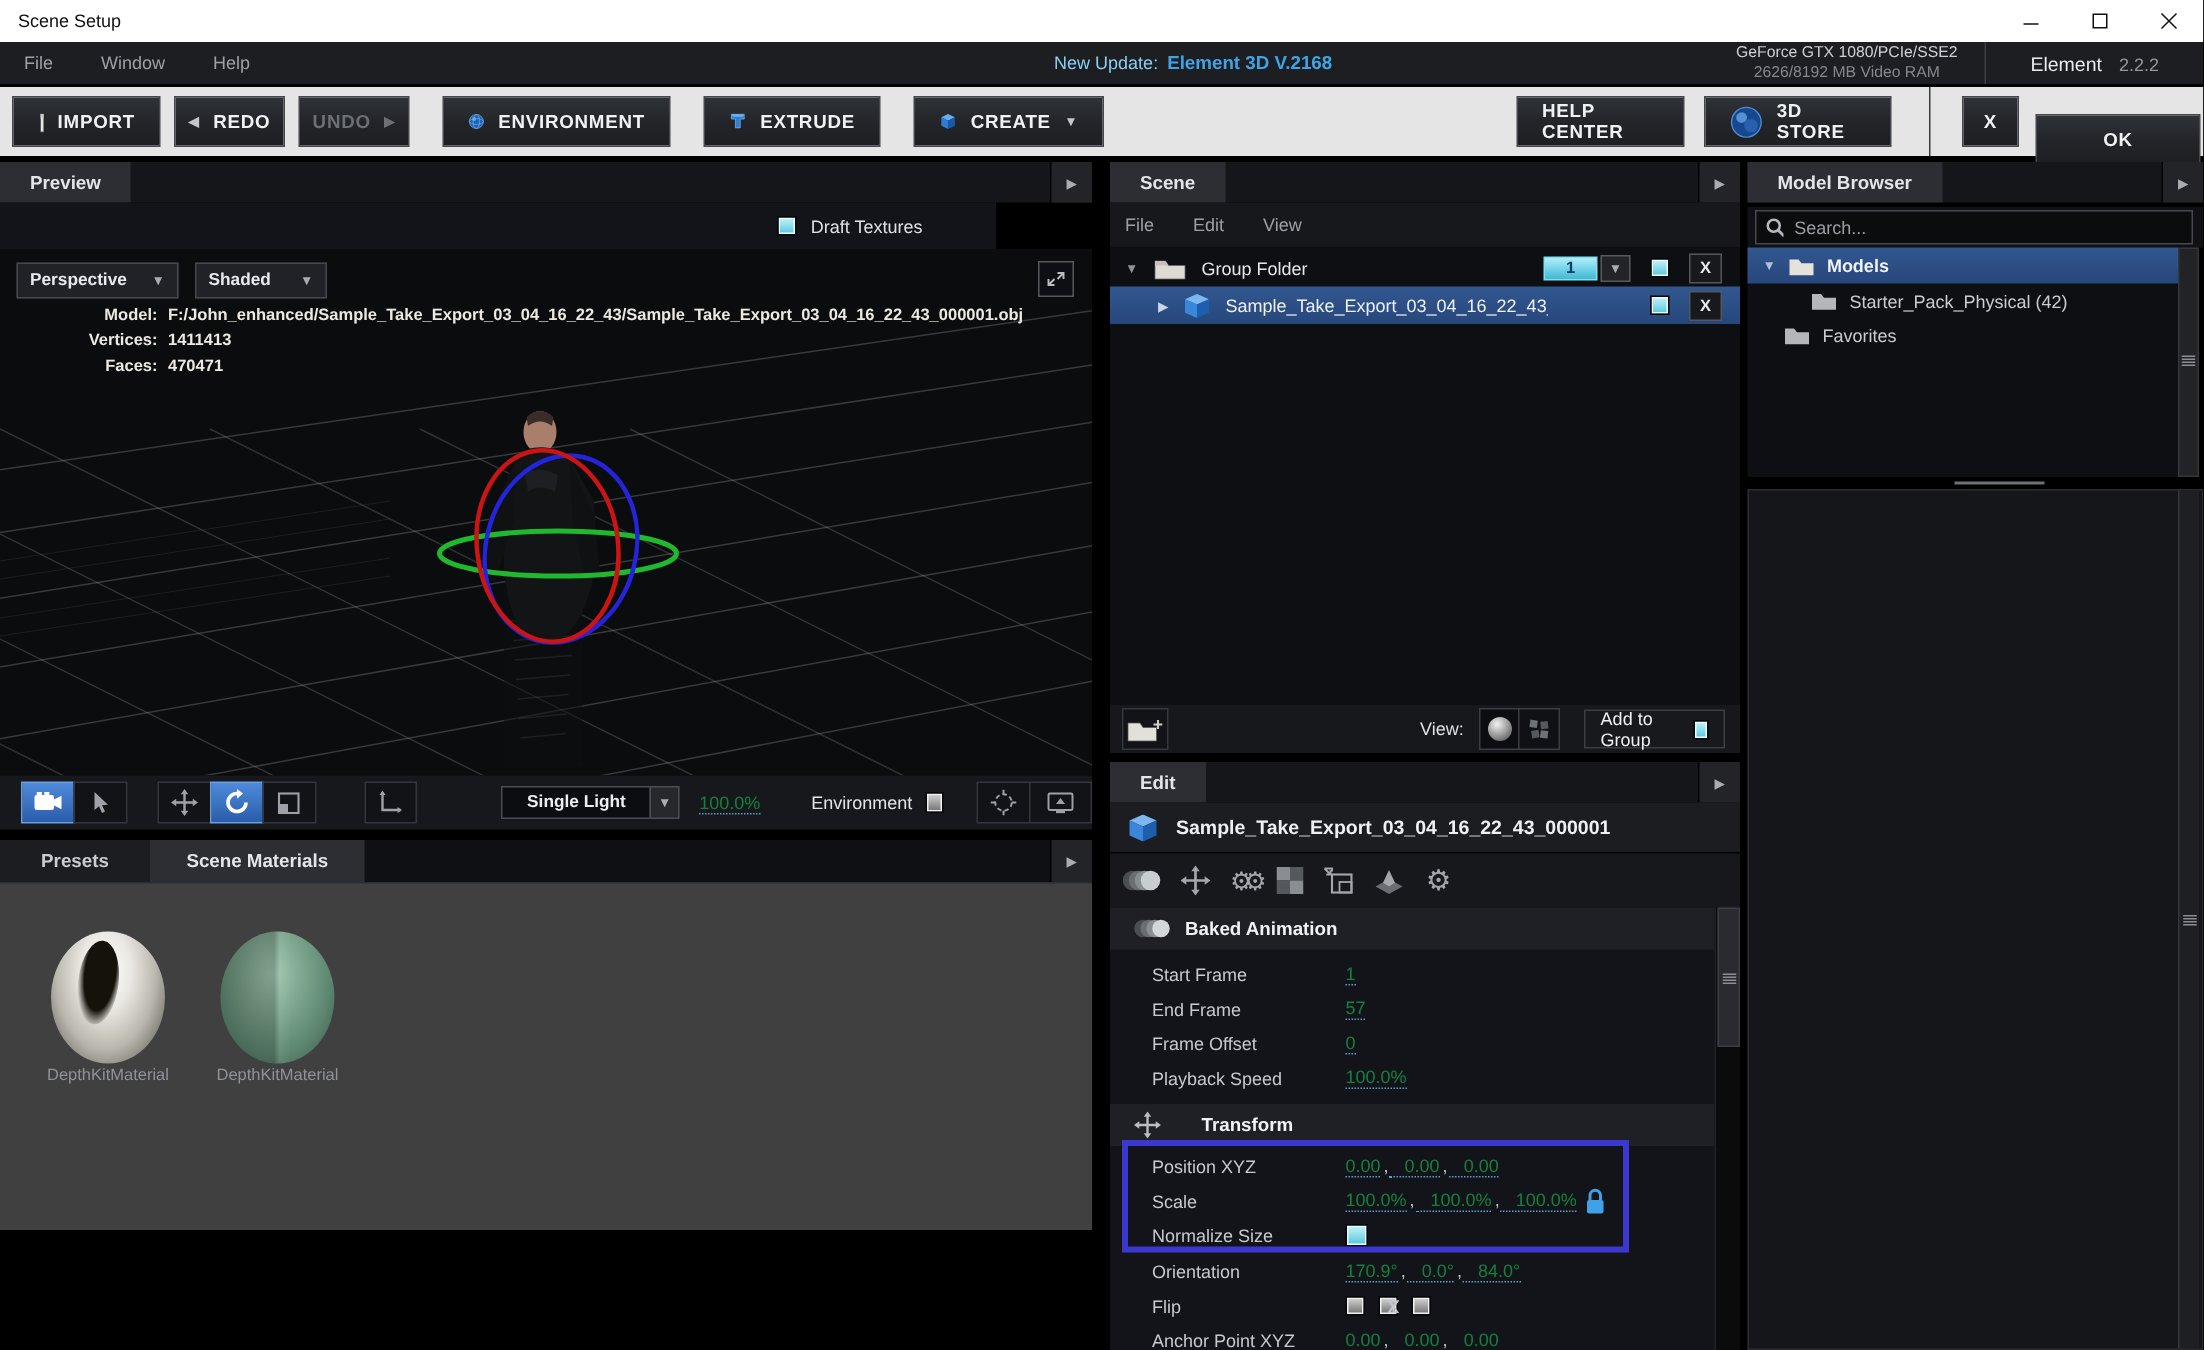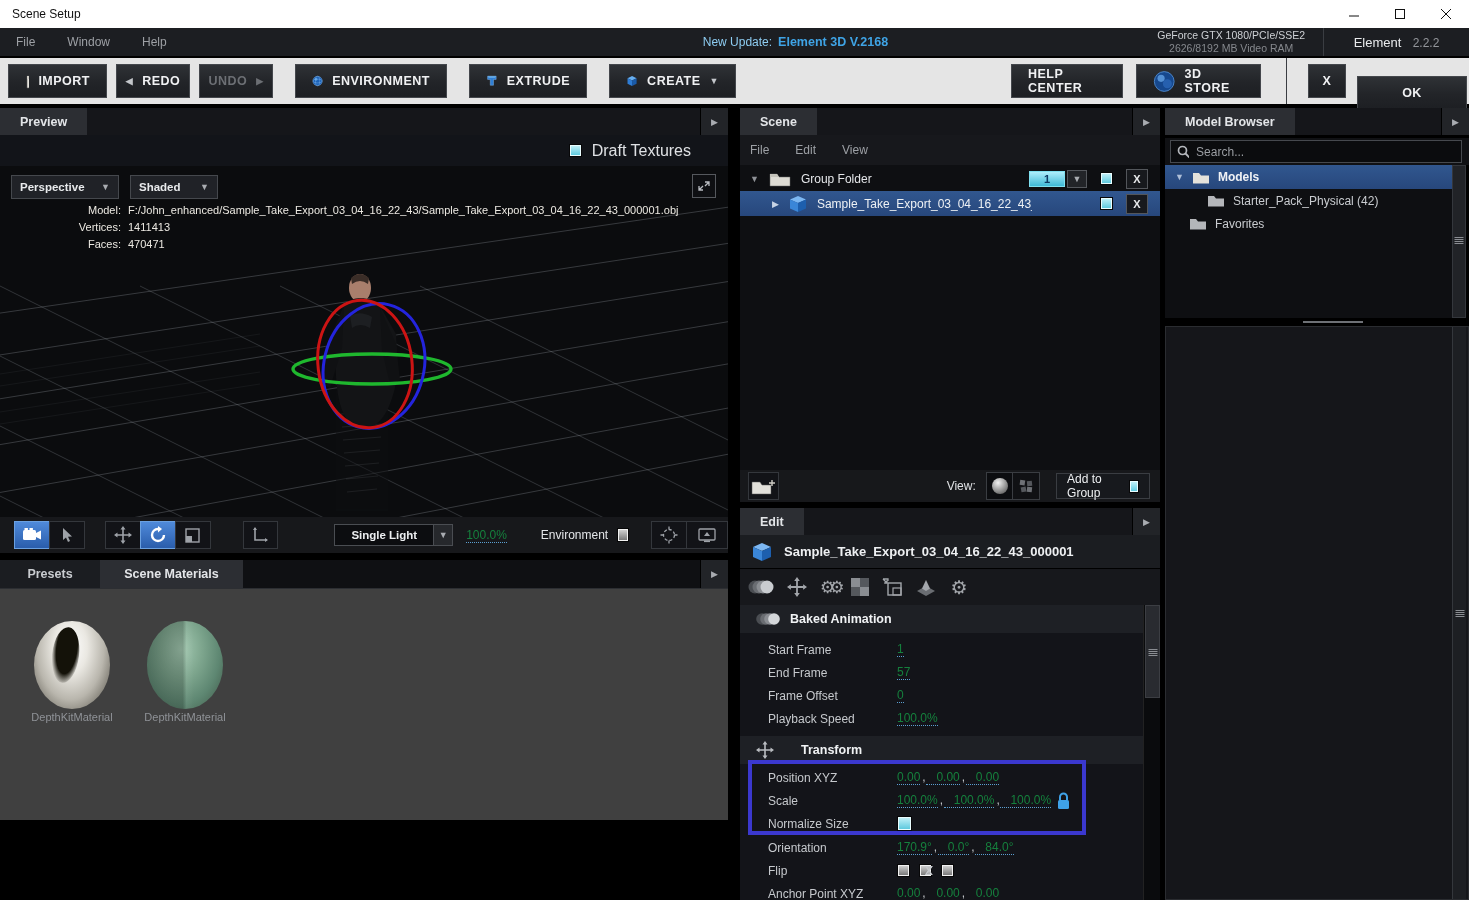--- a/index.html
+++ b/index.html
@@ -54,27 +54,27 @@
   .xbtn { width:22px; height:20px; display:flex; align-items:center; justify-content:center;
           background:#17191d; border:1px solid #53565b; color:#e8eaec; font-weight:bold; font-size:11px; }
   .val { color:#15803d; border-bottom:1px dotted #5b9fd0; font-size:12px; white-space:nowrap; }
   .triple { display:flex; align-items:center; }
   .triple .val + .val { margin-left:6px; }
   .triple .val + .val::before { content:",\00a0\00a0"; color:#c3c6ca; border-bottom:none; position:relative; left:-4px; }
   .rowlabel { color:#c6c9cd; font-size:12px; }
 
   
   .lt-tabbar { left:0; top:108px; width:728px; height:27px; }
-  .draftrow { left:0; top:135px; width:728px; height:31px; background:#121419; display:flex;
-              align-items:center; justify-content:flex-end; gap:10px; padding-right:37px; font-size:16px; color:#dfe1e4; }
+  .draftrow { left:0; top:135px; width:664px; height:31px; background:#121419; display:flex;
+              align-items:center; justify-content:flex-end; gap:10px; padding-right:49px; font-size:12px; color:#dfe1e4; }
   .viewport { left:0; top:166px; width:728px; height:351px; background:#0b0c0e; overflow:hidden; }
   .vp-dd { position:absolute; height:24px; background:#202227; border:1px solid #45484d; display:flex;
            align-items:center; justify-content:space-between; padding:0 8px; font-size:11.5px; font-weight:bold; color:#e8eaec; z-index:2; }
-  .modelinfo { position:absolute; left:0; top:36px; z-index:2; font-size:11px; font-weight:normal;
-               color:#ece9e2; line-height:17px;padding-left:16px; }
+  .modelinfo { position:absolute; left:0; top:36px; z-index:2; font-size:11px; font-weight:bold;
+               color:#ece9e2; line-height:17px; }
   .modelinfo .mrow { display:flex; }
   .modelinfo .ml { width:105px; text-align:right; }
   .modelinfo .mv { margin-left:7px; white-space:nowrap; }
   .maxbtn { position:absolute; right:12px; top:8px; width:24px; height:24px; border:1px solid #55585d;
             display:flex; align-items:center; justify-content:center; z-index:2; background:rgba(20,21,24,.4); }
 
   .vptoolbar { left:0; top:517px; width:728px; height:36px; background:#17181b; display:flex; align-items:center; }
   .vbtn { width:36px; height:28px; display:flex; align-items:center; justify-content:center;
           background:#121317; border:1px solid #34373c; margin-left:-1px; }
   .vbtn.first { margin-left:0; }

